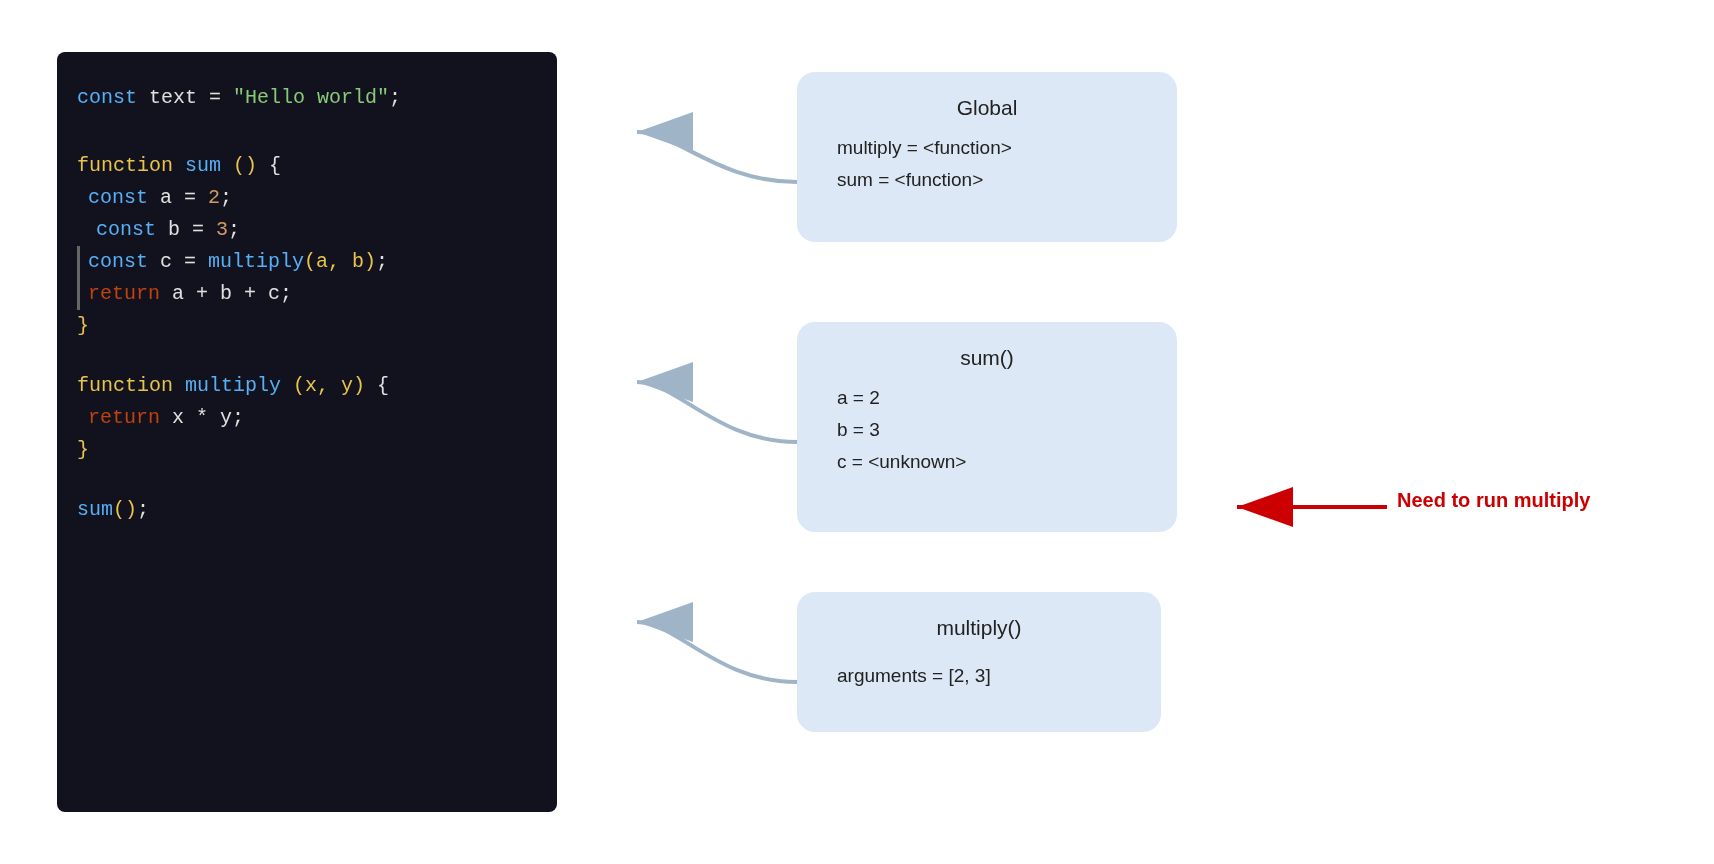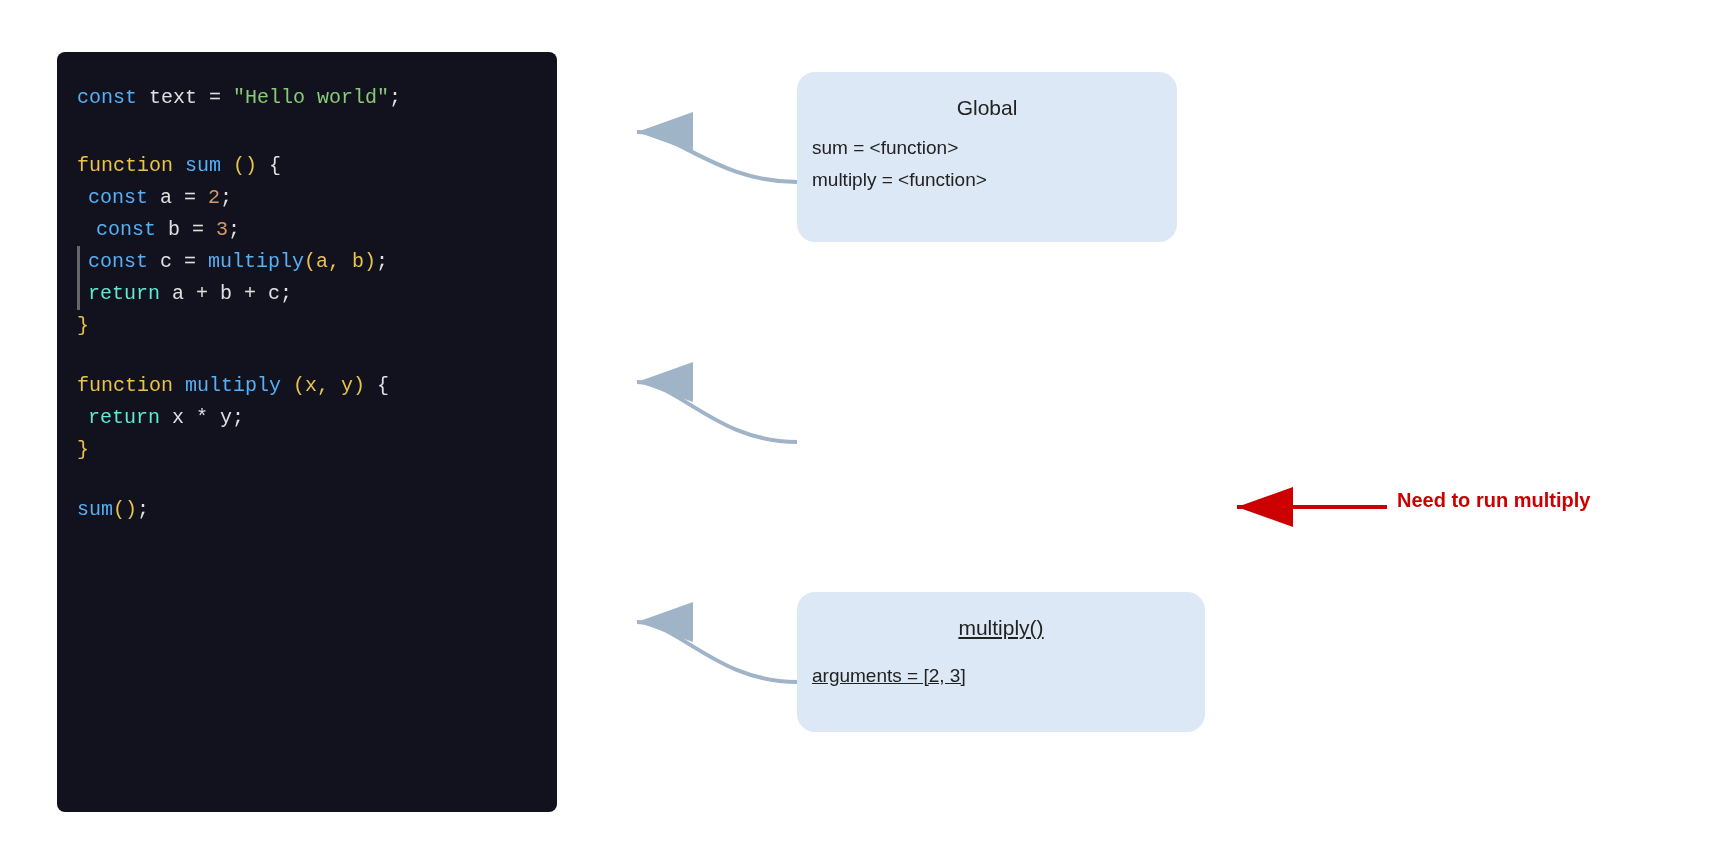--- a/index.html
+++ b/index.html
@@ -35,42 +35,42 @@
       font-family: 'Courier New', Courier, monospace;
       font-size: 20px;
       line-height: 1.6;
       flex-shrink: 0;
       position: relative;
       background: #12121e;
     }
 
     .kw-blue { color: #56b0f5; }
     .kw-yellow { color: #e8c44a; margin-top: 29px; }
-    .kw-pink { color: #5eead4; }
+    .kw-pink { color: #c2410c; }
     .kw-white { color: #e0e0e0; }
     .kw-string { color: #89ca78; }
     .kw-paren { color: #e8c44a; }
     .kw-num { color: #d19a66; }
 
     .code-section { margin-bottom: 8px; }
     .code-gap { height: 28px; }
 
     
     .diagram-area {
       flex: 1;
       height: 760px;
       position: relative;
     }
 
     
     .callout-box {
       position: absolute;
       background: #dce8f5;
       border-radius: 18px;
-      padding: 18px 15px;
+      padding: 18px 40px;
       font-size: 19px;
       line-height: 1.7;
       color: #222;
       border: none;
     }
 
     .callout-box .title {
       text-align: center;
       font-size: 21px;
       margin-bottom: 6px;
@@ -174,28 +174,34 @@
 
       <path d="M 240,390 C 160,390 120,330 80,330" stroke="#a0b4c8" stroke-width="4" fill="none" marker-end="url(#arrowhead-gray)"></path>
 
       <path d="M 240,630 C 160,630 120,570 80,570" stroke="#a0b4c8" stroke-width="4" fill="none" marker-end="url(#arrowhead-gray)"></path>
 
       <line x1="830" y1="455" x2="680" y2="455" stroke="#cc0000" stroke-width="4" marker-end="url(#arrowhead-red)"></line>
     </svg>
 
     <div class="callout-box" style="top: 20px; left: 240px; width: 380px; min-height: 170px;">
       <div class="title">Global</div>
+      <div>multiply = &lt;function&gt;</div>
       <div>sum = &lt;function&gt;</div>
-      <div>multiply = &lt;function&gt;</div>
-    </div>
-
+    </div>
+
+    <div class="callout-box" style="top: 270px; left: 240px; width: 380px; min-height: 210px;">
+      <div class="title">sum()</div>
+      <div>a = 2</div>
+      <div>b = 3</div>
+      <div>c = &lt;unknown&gt;</div>
+    </div>
 
     <div class="need-to-run" style="top: 437px; left: 840px;">
       <span>Need to run multiply</span>
     </div>
 
-    <div class="callout-box" style="top: 540px; left: 240px; width: 408px; min-height: 140px; text-decoration: underline;">
+    <div class="callout-box" style="top: 540px; left: 240px; width: 364px; min-height: 140px;">
       <div class="title">multiply()</div>
       <div style="margin-top:14px;">arguments = [2, 3]</div>
     </div>
 
   </div>
 </div>
 
 </body></html>

